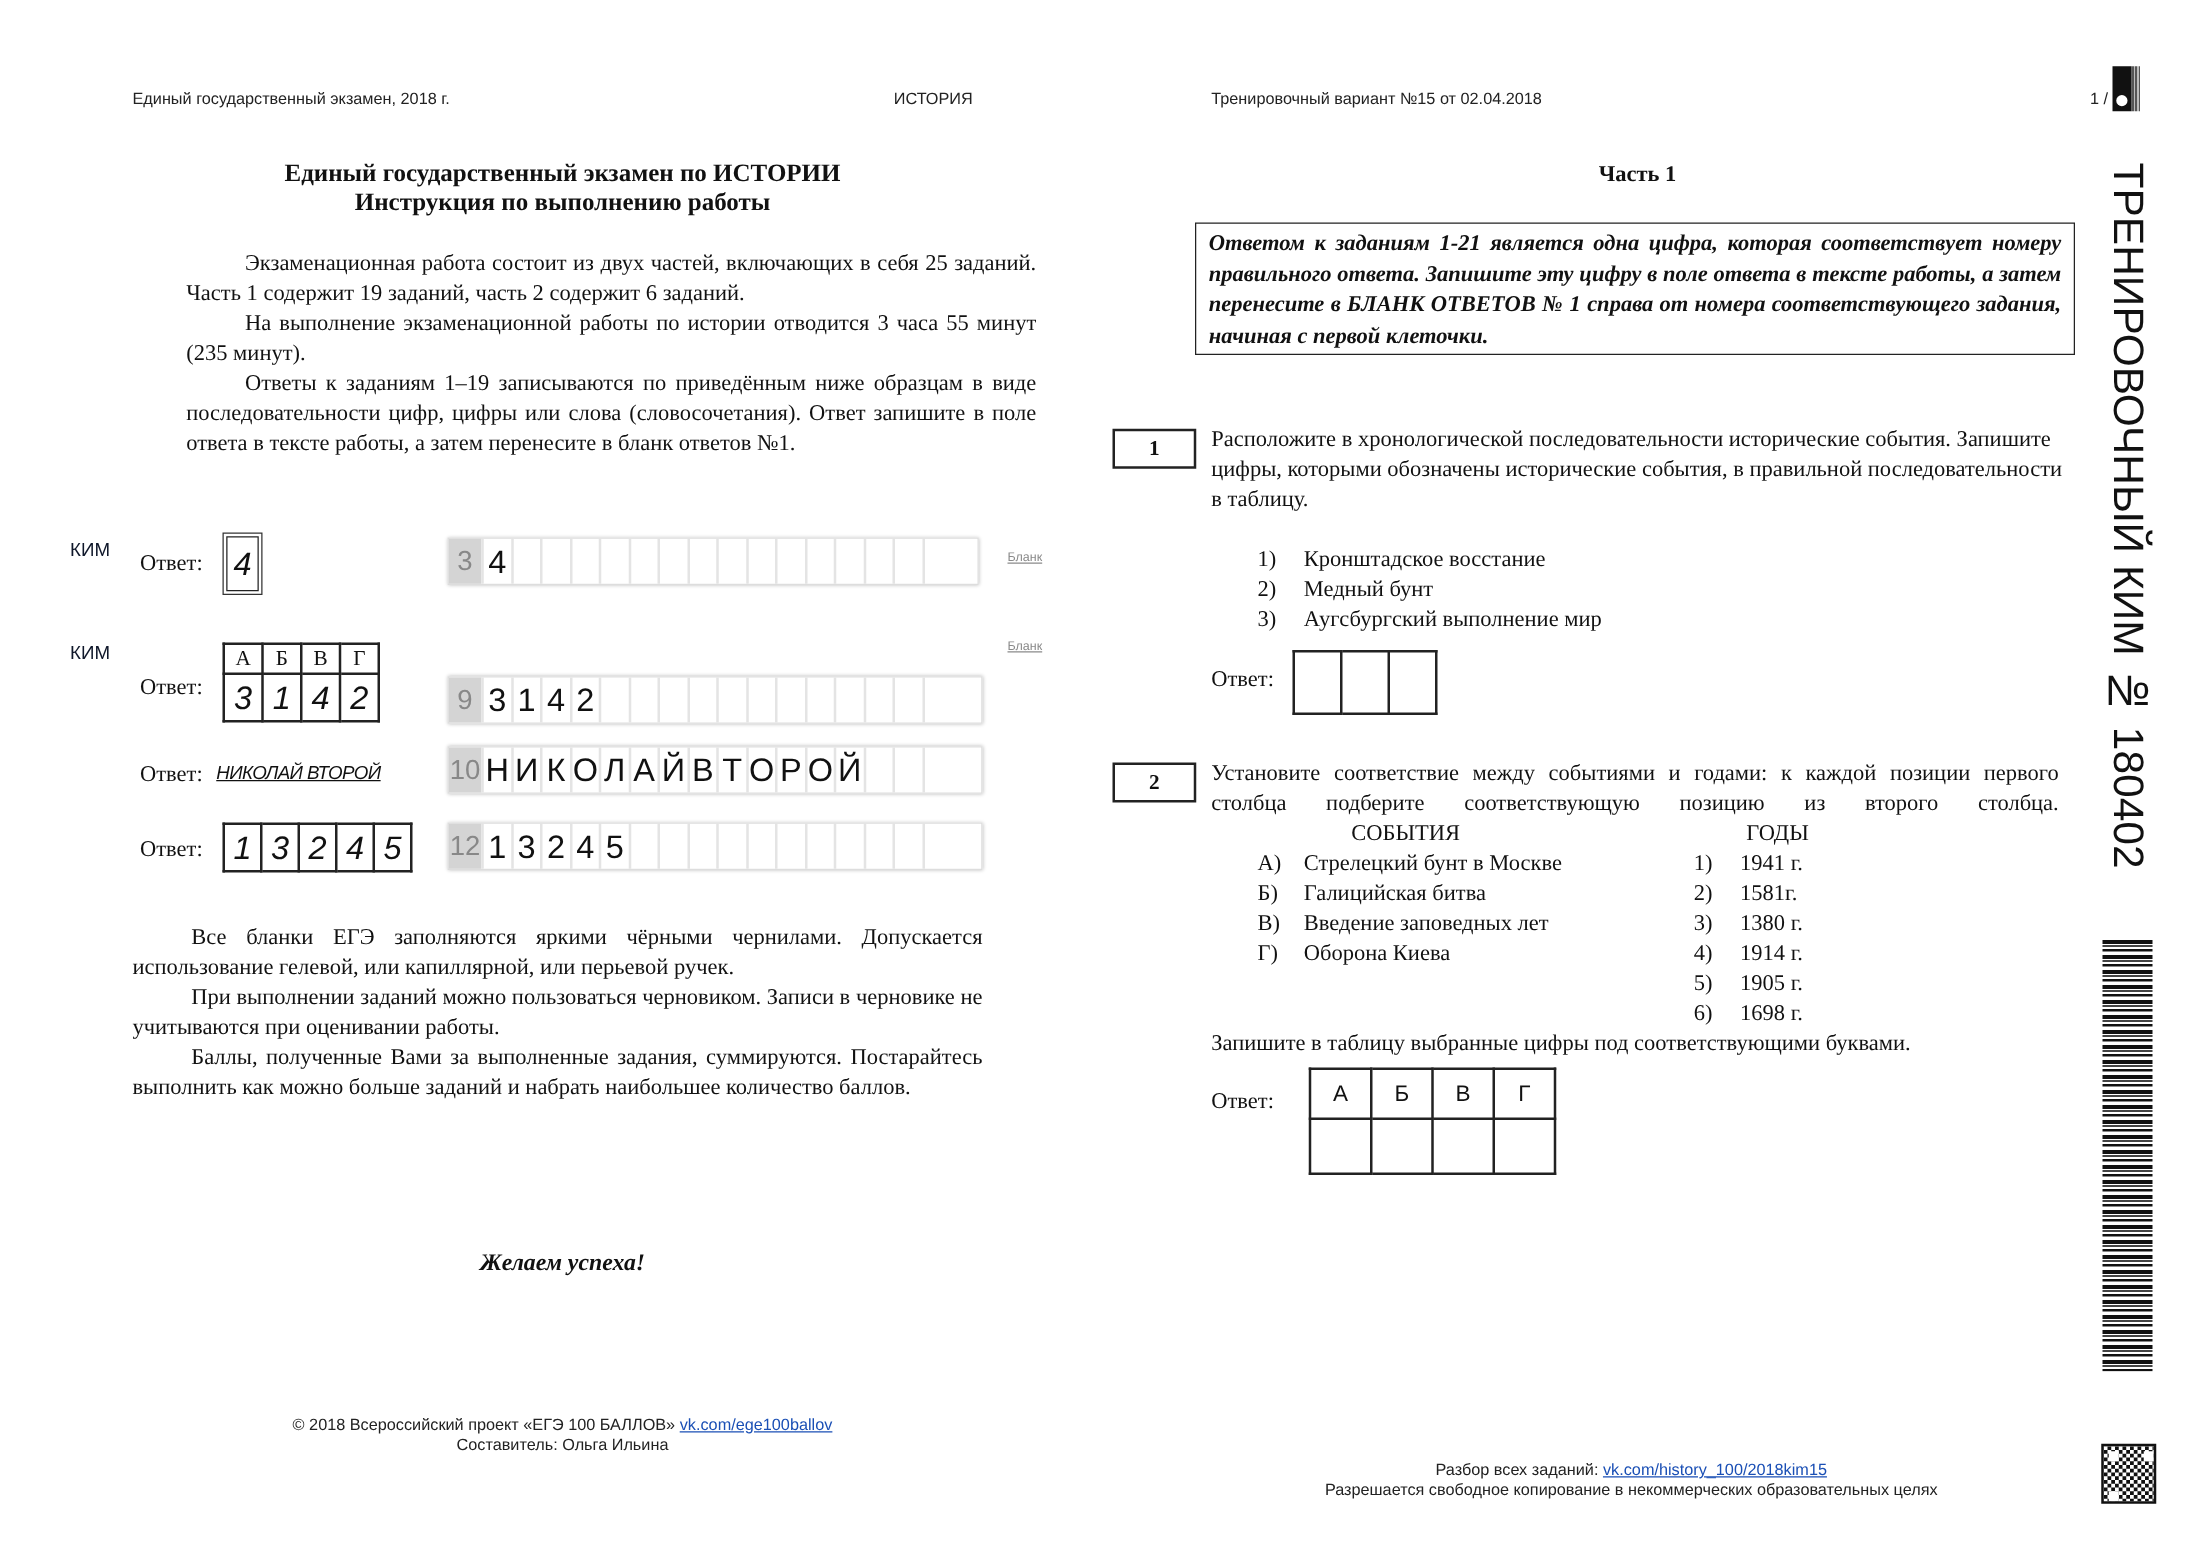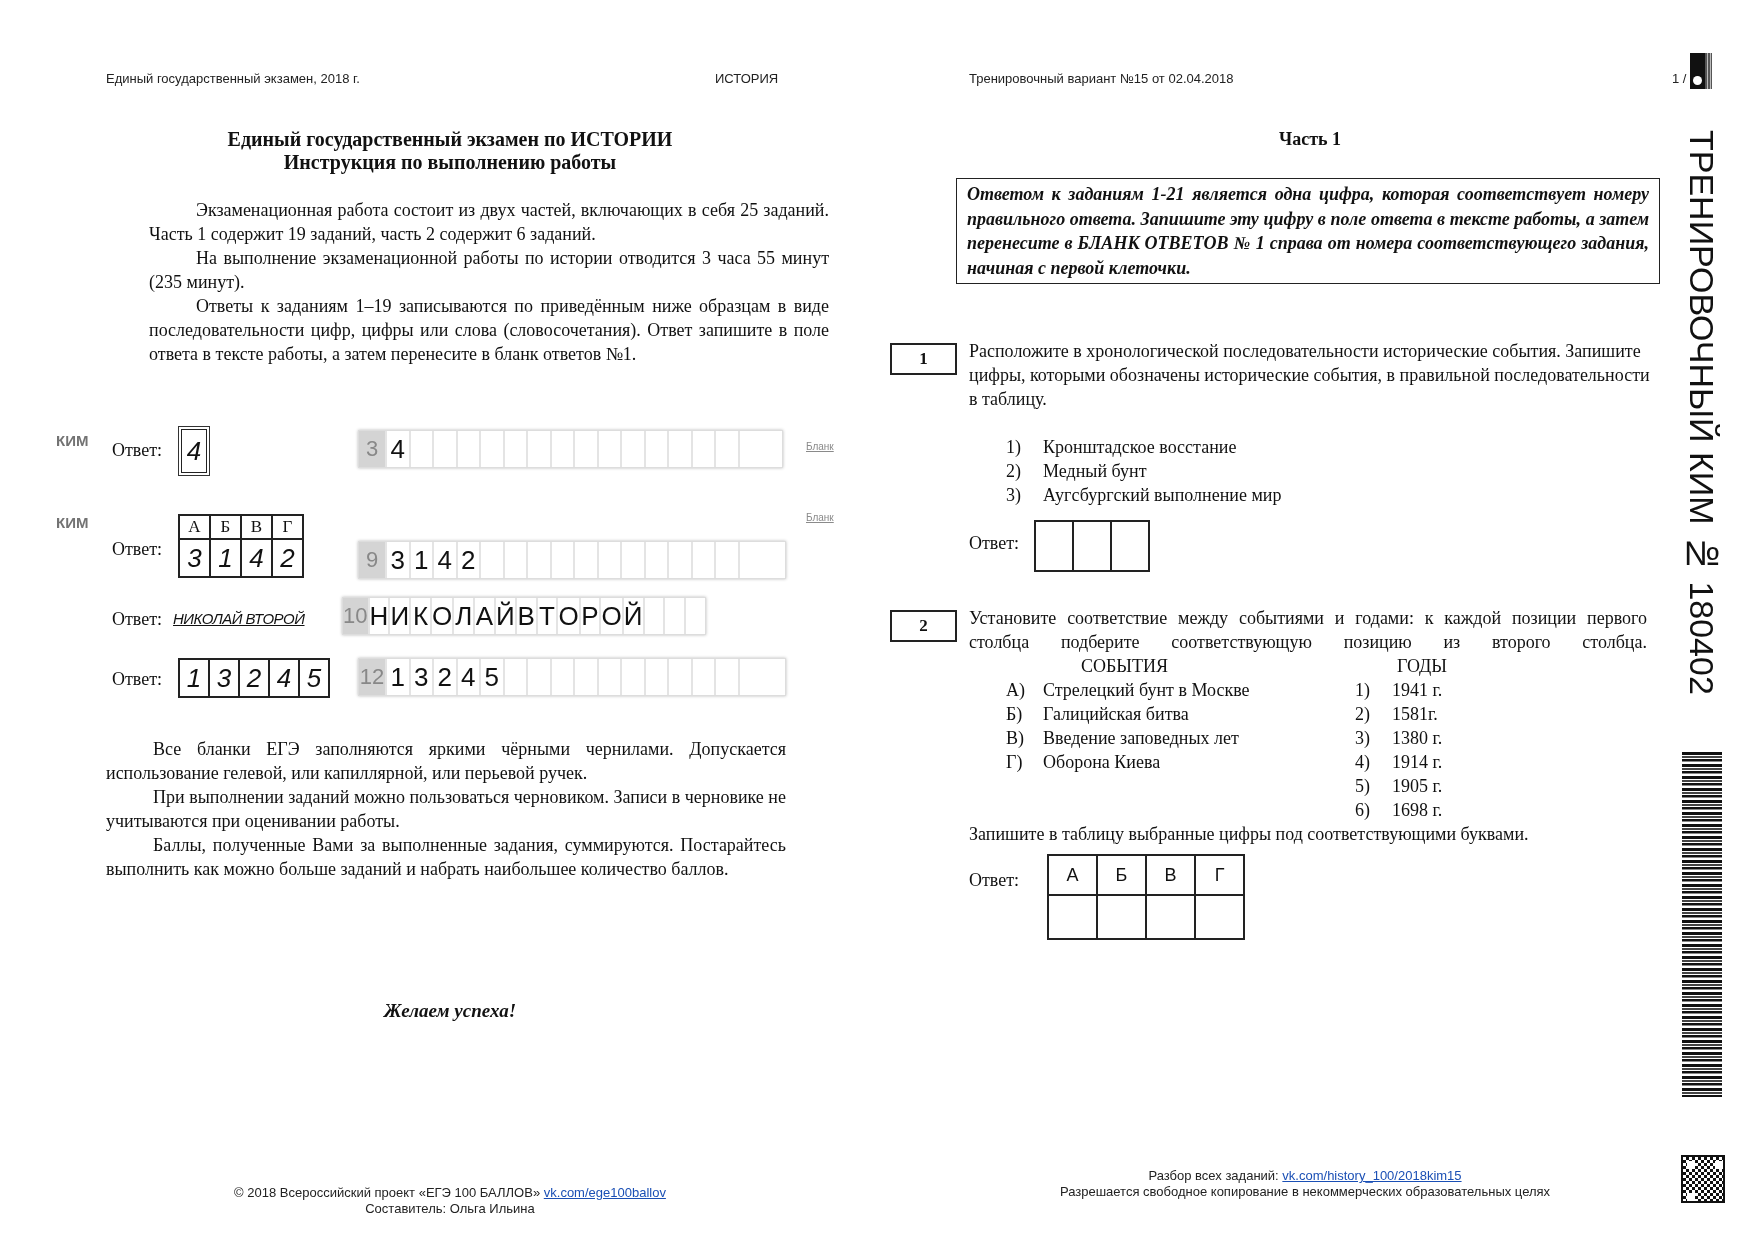--- a/index.html
+++ b/index.html
@@ -7,21 +7,21 @@
   body { position: relative; font-family: "Liberation Serif", serif; color: #111; }
   .abs { position: absolute; }
 
   .hdr { font-family: "Liberation Sans", sans-serif; font-size: 13px; color: #222; top: 71px; }
 
   .title { left: 95px; width: 710px; text-align: center; font-weight: bold; font-size: 20px; line-height: 23px; top: 128px; }
 
   .para { font-size: 18px; line-height: 24px; text-align: justify; text-align-last: left; }
   .para .ind { display: block; text-indent: 47px; }
 
-  .kim { font-family: "Liberation Sans", sans-serif; font-weight: bold; color: #737373; font-size: 15px; }
+  .kim { font-family: "Liberation Sans", sans-serif; font-weight: normal; color: #0f172a; font-size: 15px; }
   .blank-lbl { font-family: "Liberation Sans", sans-serif; font-size: 10px; color: #8a8a8a; text-decoration: underline; }
 
   .otvet { font-size: 18px; }
 
   .box-single { border: 1px solid #222; box-shadow: 0 0 0 2px #fff, 0 0 0 3px #333; width: 26px; height: 44px; display: flex; align-items: center; justify-content: center; font-family: "Liberation Sans", sans-serif; font-style: italic; font-size: 26px; }
 
   table.grid { border-collapse: collapse; }
   table.grid td { border: 2px solid #222; text-align: center; }
   table.abvg td.h { font-size: 17px; height: 24px; width: 31px; }
   table.abvg td.v { font-family: "Liberation Sans", sans-serif; font-style: italic; font-size: 26px; height: 38px; }
@@ -144,21 +144,21 @@
     <div class="cell"></div>
     <div class="cell"></div>
     <div class="cell"></div>
     <div class="cell"></div>
     <div class="cell"></div>
     <div class="cell"></div>
 </div>
 
 <div class="abs otvet" style="left:112px; top:609px;">Ответ:</div>
 <div class="abs word-ans" style="left:173px; top:610px;">НИКОЛАЙ ВТОРОЙ</div>
-<div class="abs strip" style="left:342px; top:597px; width:364px;justify-content:flex-end;">
+<div class="abs strip" style="left:358px; top:597px; width:428px;">
   <div class="num">10</div>
   <div class="cell">Н</div>
   <div class="cell">И</div>
   <div class="cell">К</div>
   <div class="cell">О</div>
   <div class="cell">Л</div>
   <div class="cell">А</div>
   <div class="cell">Й</div>
   <div class="cell">В</div>
   <div class="cell">Т</div>
@@ -310,20 +310,20 @@
   </table>
 
 <div class="abs logo" style="left:1690px; top:53px;">
     <div class="l"></div>
     <div class="r"></div>
   </div>
 <div class="abs vert" style="left:1682px; top:130px;">ТРЕНИРОВОЧНЫЙ КИМ № 180402</div>
 <div class="abs barcode" style="left:1682px; top:752px;"></div>
 <div class="abs qr" style="left:1681px; top:1155px;"></div>
 
-<div class="abs foot" style="left:150px; width:600px; top:1185px;text-align:center;">
+<div class="abs foot" style="left:150px; width:600px; top:1132px;text-align:center;">
   <div><span>© 2018 Всероссийский проект «ЕГЭ 100 БАЛЛОВ»</span> <a>vk.com/ege100ballov</a></div>
   <div>Составитель: Ольга Ильина</div>
 </div>
 <div class="abs foot" style="left:1000px; width:610px; top:1168px;">
   <div><span>Разбор всех заданий:</span> <a>vk.com/history_100/2018kim15</a></div>
   <div>Разрешается свободное копирование в некоммерческих образовательных целях</div>
 </div>
 
 </body></html>

